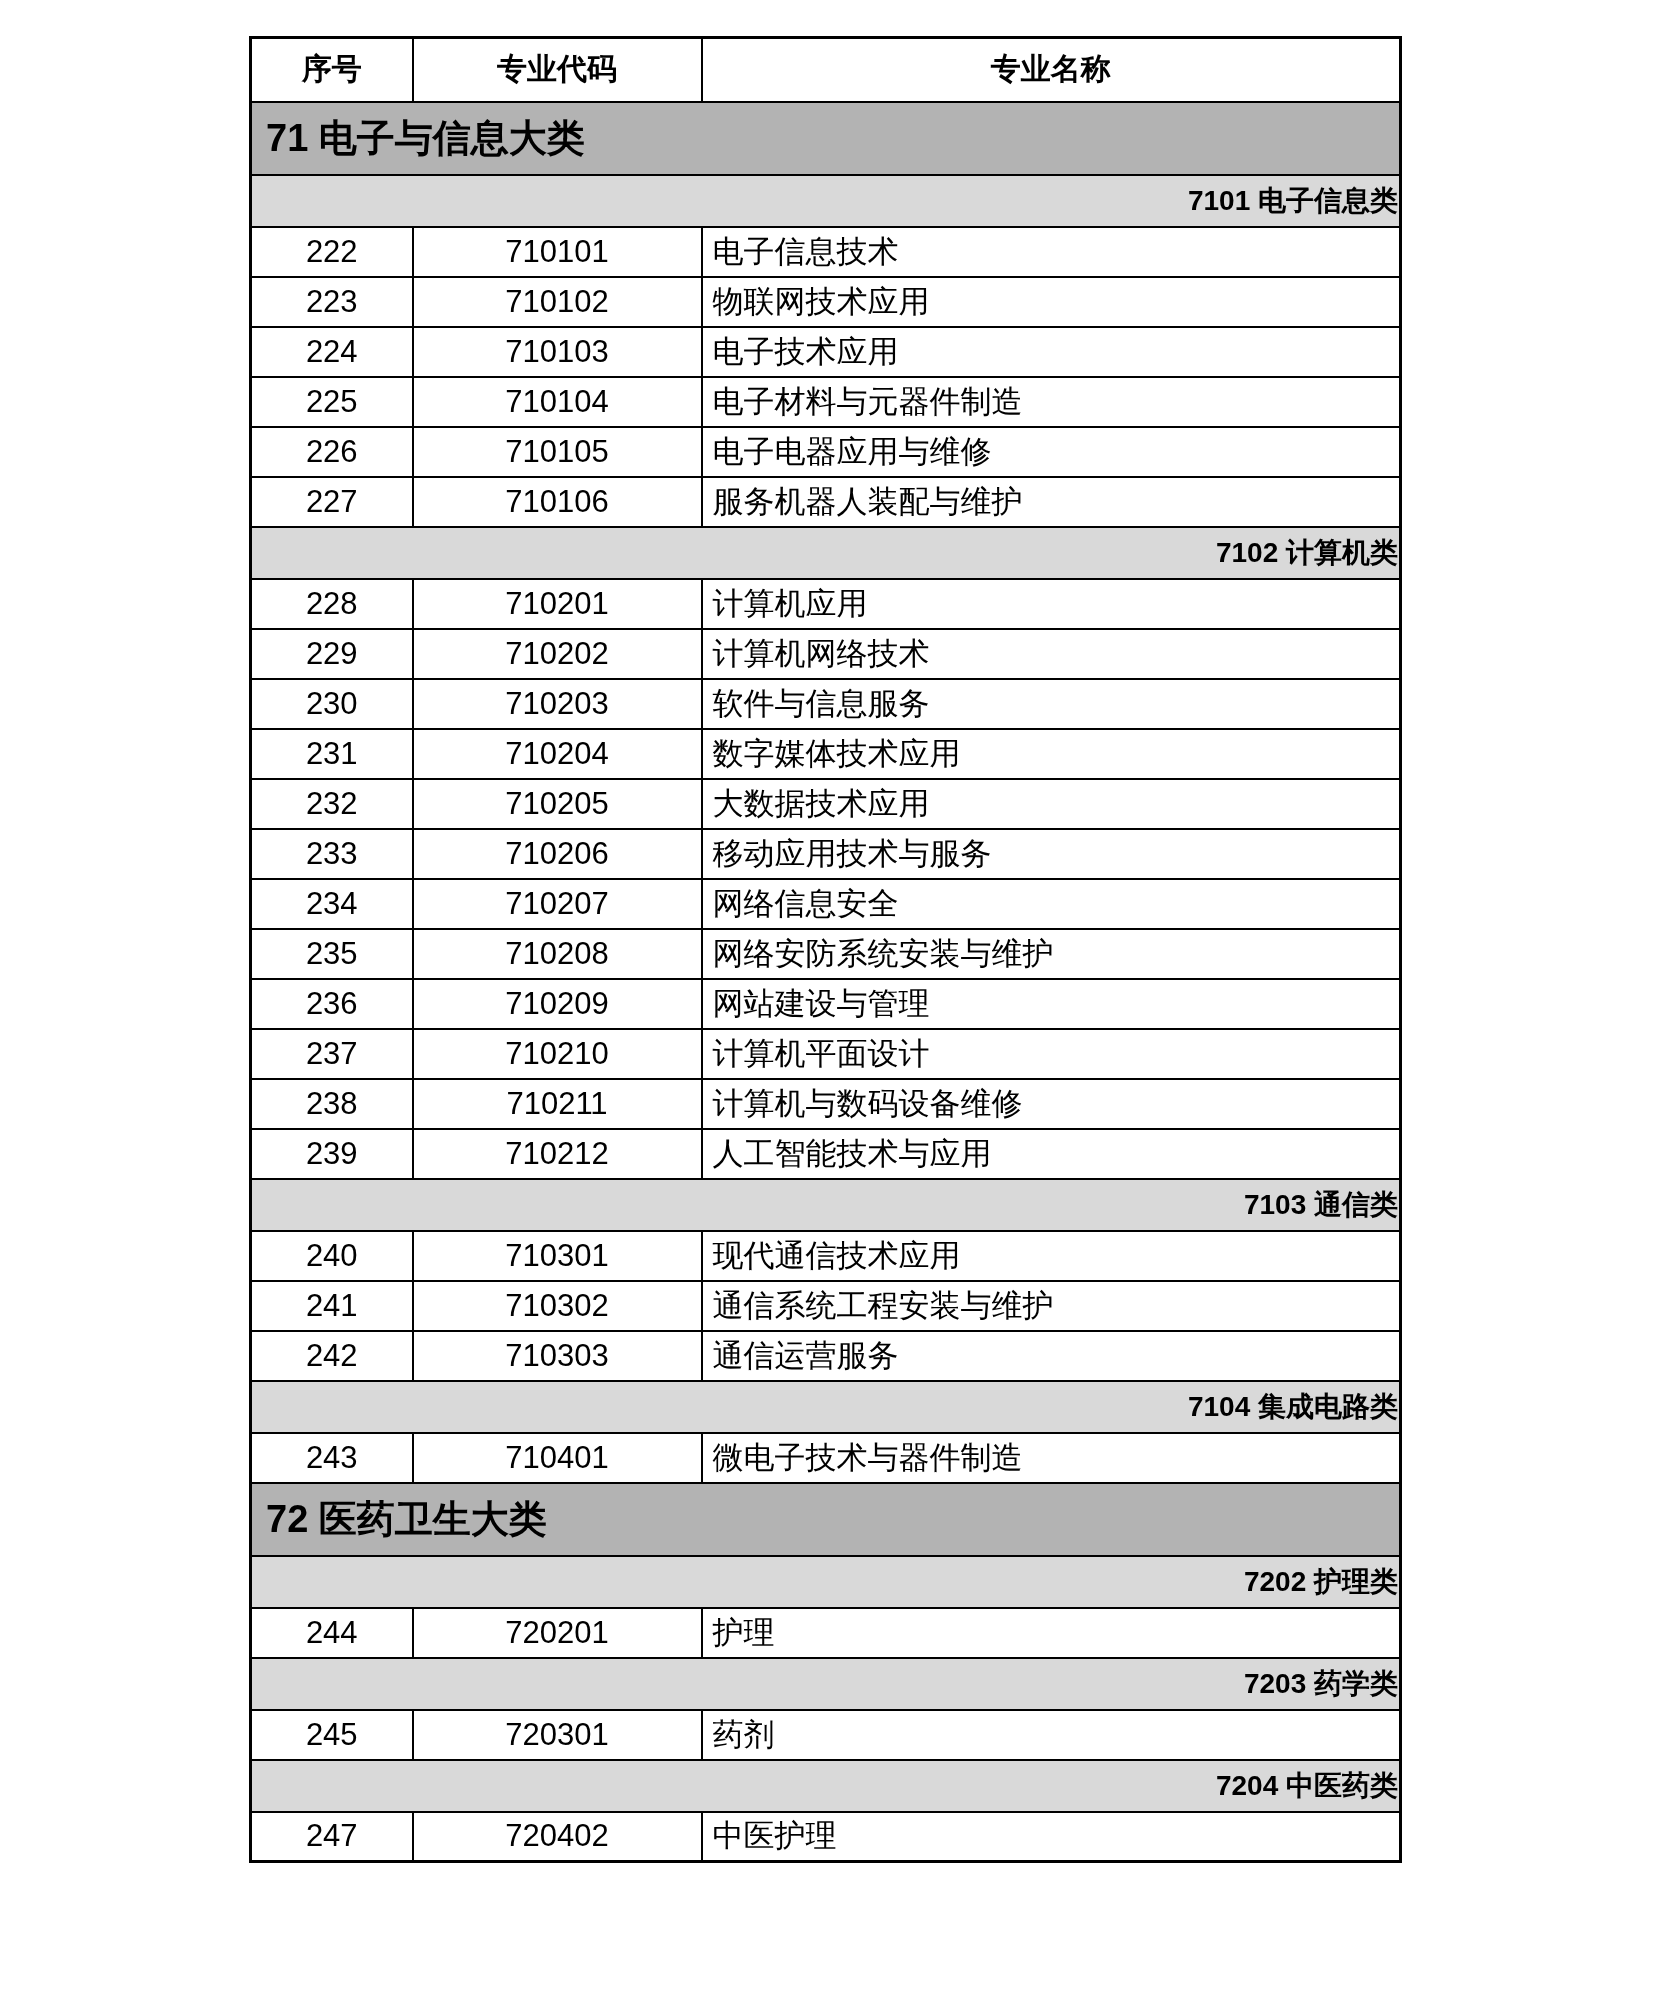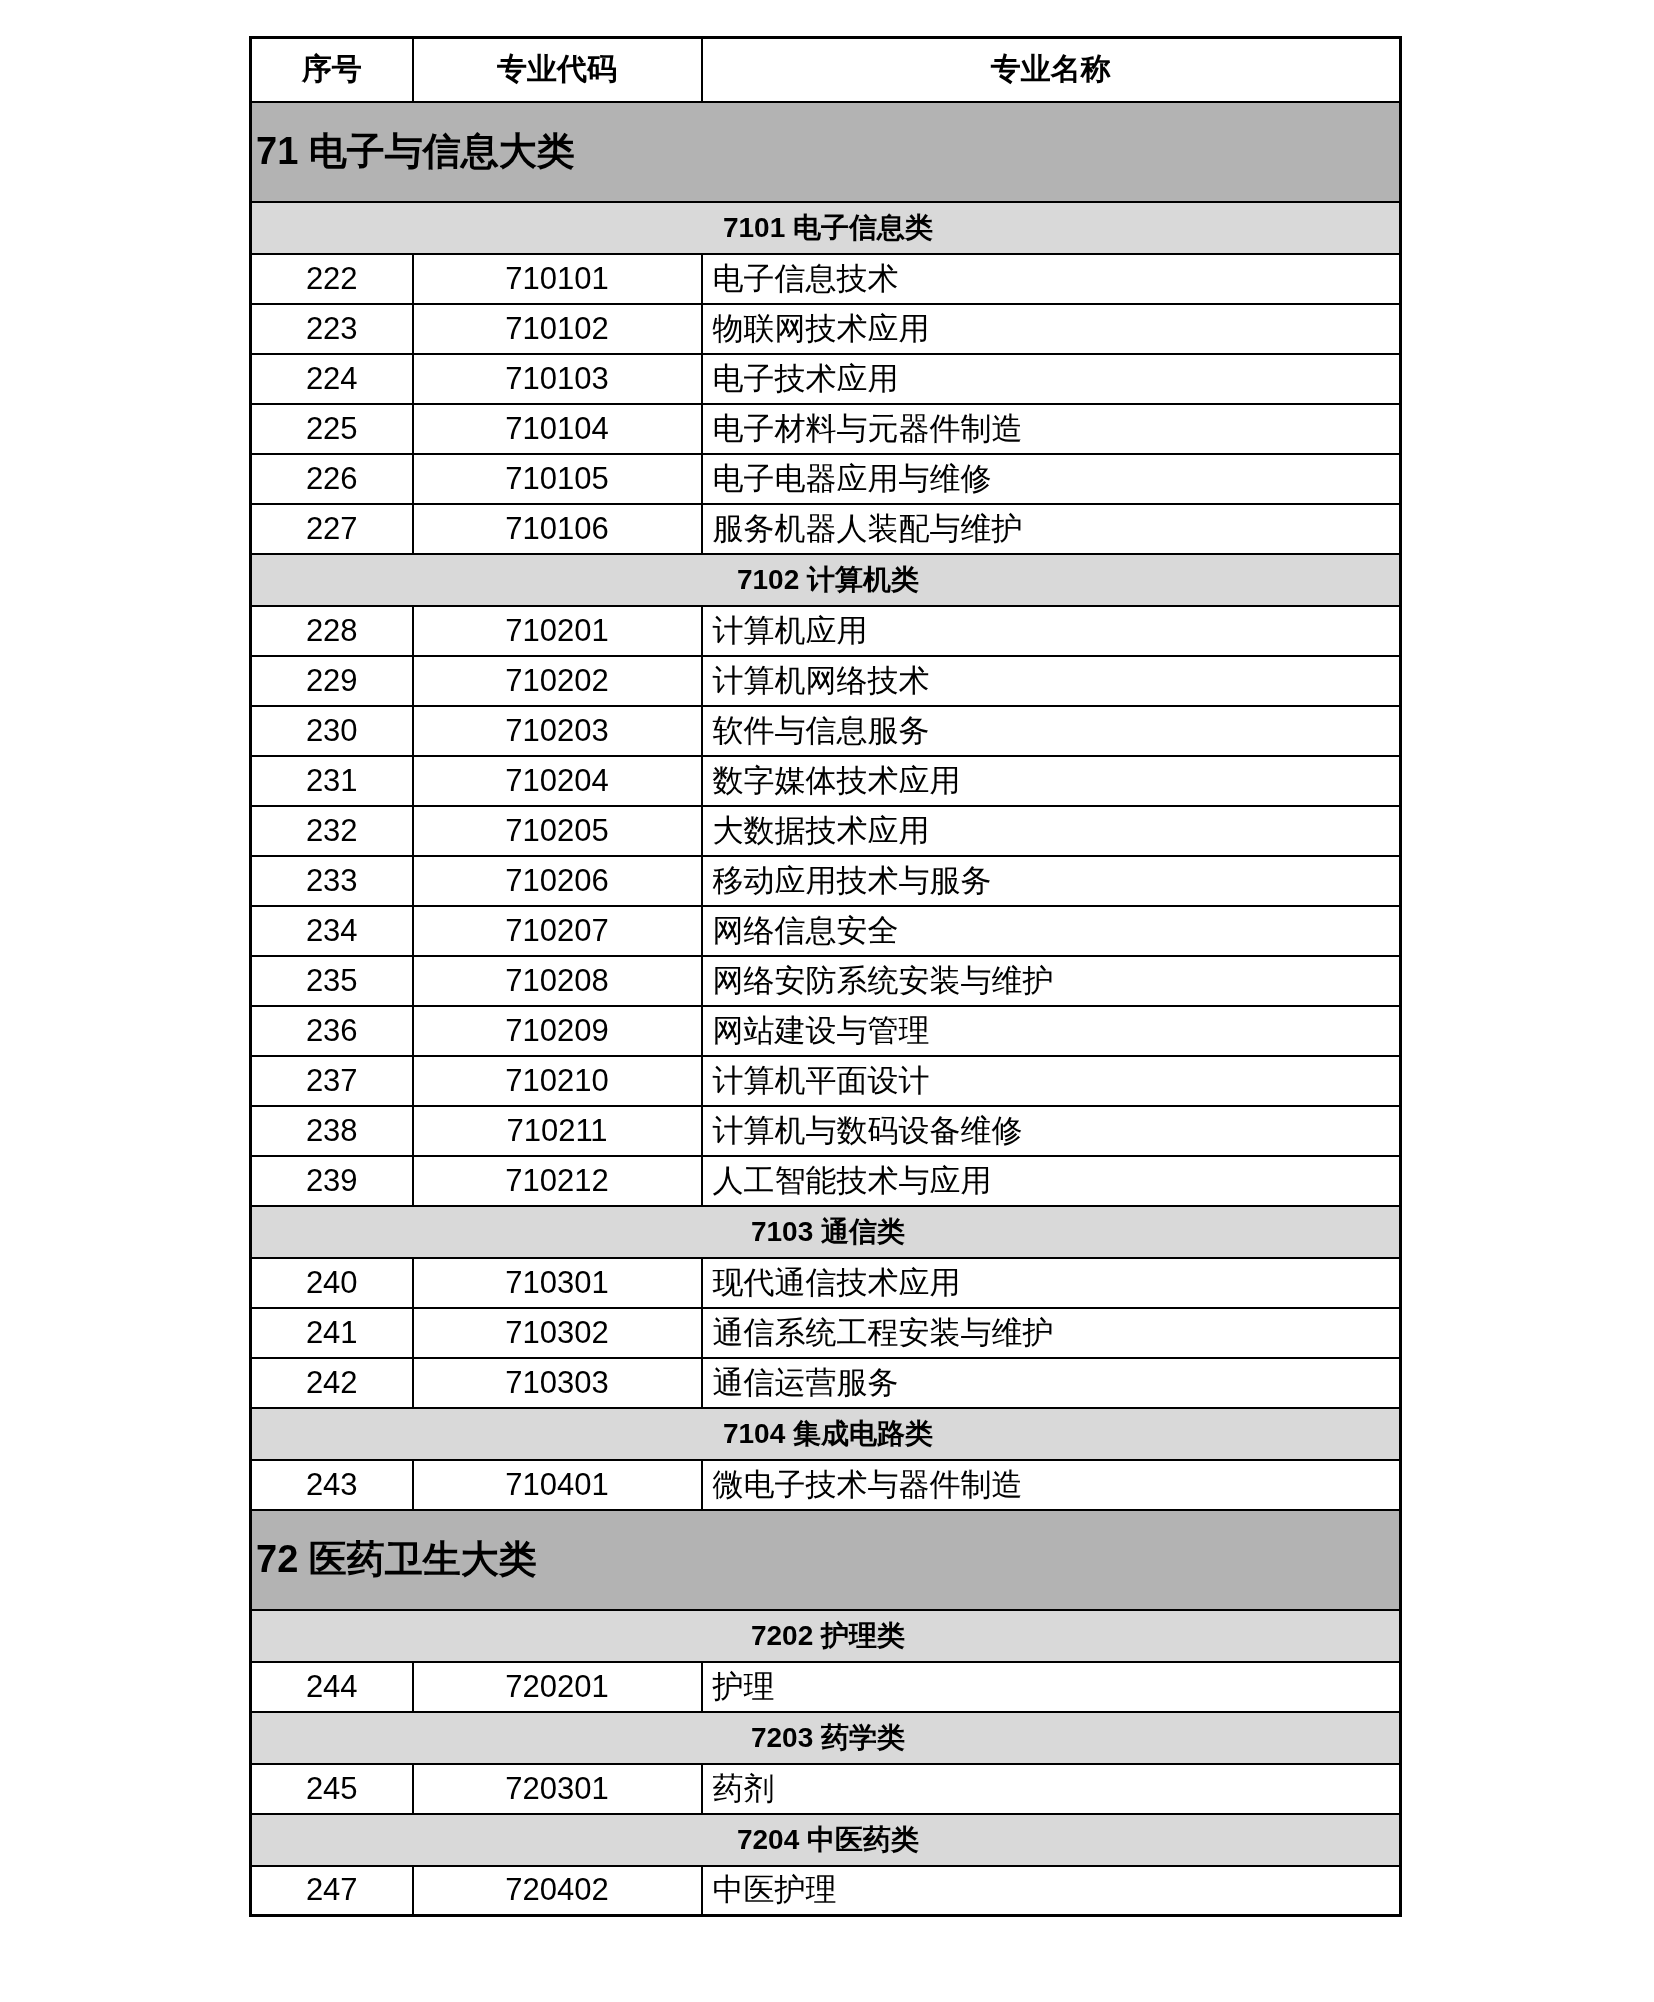--- a/index.html
+++ b/index.html
@@ -52,34 +52,34 @@
     letter-spacing: 0px;
     margin-left: 9px;
   }
   td.name-cell {
     text-align: left;
     padding-left: 10px;
     font-family: "Liberation Serif", serif;
     font-size: 29px;
   }
   tr.major td {
-    height: 100px;
+    height: 73px;
     background: var(--major-band, #b3b3b3);
     font-size: 38px;
     font-weight: bold;
     text-align: left;
-    padding-left: 4px;
+    padding-left: 14px;
     vertical-align: middle;
   }
   tr.minor td {
     height: 52px;
     background: var(--minor-band, #d9d9d9);
     font-size: 28px;
     font-weight: bold;
-    text-align: center;
+    text-align: right;
     padding-left: 6px;
     vertical-align: middle;
   }
 </style>
 </head>
 <body>
 
 <div class="table-wrap">
   <table class="majors">
     <colgroup>

